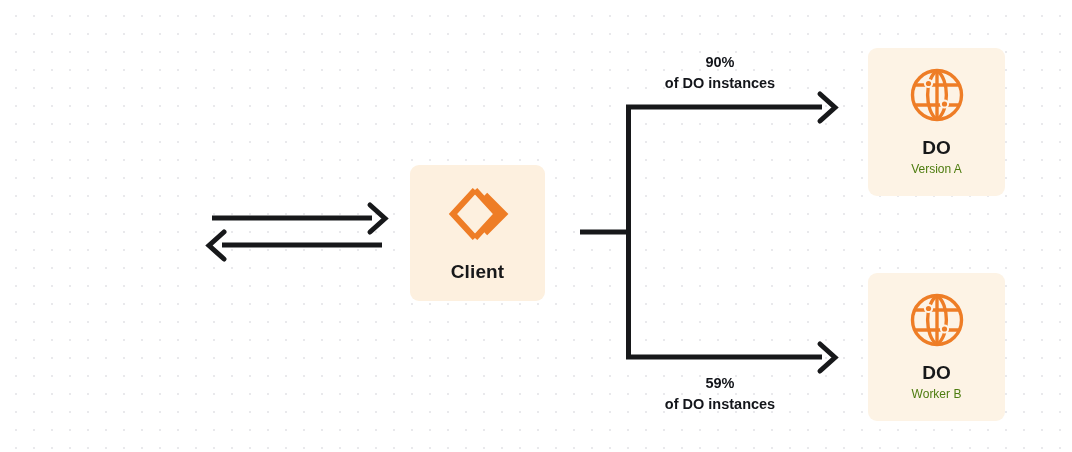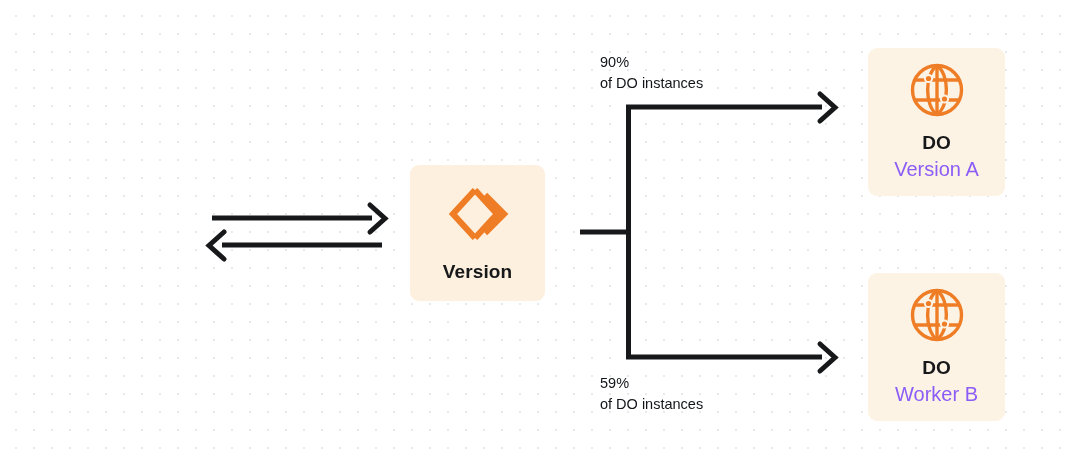--- a/index.html
+++ b/index.html
@@ -68,42 +68,43 @@
 
   .node-title {
     font-size: 19px;
     font-weight: bold;
     color: #17181a;
     letter-spacing: 0.1px;
     line-height: 1.2;
   }
 
   .node-subtitle {
-    font-size: 20px;
+    font-size: 12px;
     font-weight: normal;
-    color: #8b5cf6;
+    color: #4d7c0f;
     line-height: 1.25;
     margin-top: 2px;
   }
 
   .worker-icon-wrap {
     margin-bottom: 16px;
     line-height: 0;
   }
 
   .do-icon-wrap {
     margin-bottom: 14px;
     line-height: 0;
   }
 
   
   .edge-label {
     position: absolute;
+    text-align: center;
     font-size: 14.5px;
-    font-weight: normal;
+    font-weight: bold;
     color: #13151a;
     line-height: 1.45;
     white-space: nowrap;
   }
 
   .edge-label-top {
     left: 600px;
     top: 52px;
     width: 240px;
   }
@@ -162,21 +163,21 @@
     <div class="worker-icon-wrap">
       <svg width="62" height="62" viewBox="0 0 62 62" xmlns="http://www.w3.org/2000/svg">
 
         <polyline points="28,7 6,31 28,55" fill="none" stroke="#ee7d26" stroke-width="6.2" stroke-linecap="butt" stroke-linejoin="miter"></polyline>
 
         <polyline points="28,7 50,31 28,55" fill="none" stroke="#ee7d26" stroke-width="6.2" stroke-linecap="butt" stroke-linejoin="miter"></polyline>
 
         <polyline points="38,12 57,31 38,50" fill="none" stroke="#ee7d26" stroke-width="6.2" stroke-linecap="butt" stroke-linejoin="miter"></polyline>
       </svg>
     </div>
-    <div class="node-title">Version</div>
+    <div class="node-title">Client</div>
   </div>
 
   <div class="node node-do-a">
     <div class="do-icon-wrap">
       <svg width="56" height="56" viewBox="0 0 56 56" xmlns="http://www.w3.org/2000/svg">
         <g fill="none" stroke="#ee7d26" stroke-width="3.4">
           <circle cx="28" cy="28" r="24.5"></circle>
           <line x1="28" y1="3.5" x2="28" y2="52.5"></line>
           <line x1="6.0" y1="18.0" x2="50.0" y2="18.0"></line>
           <line x1="6.0" y1="38.0" x2="50.0" y2="38.0"></line>

